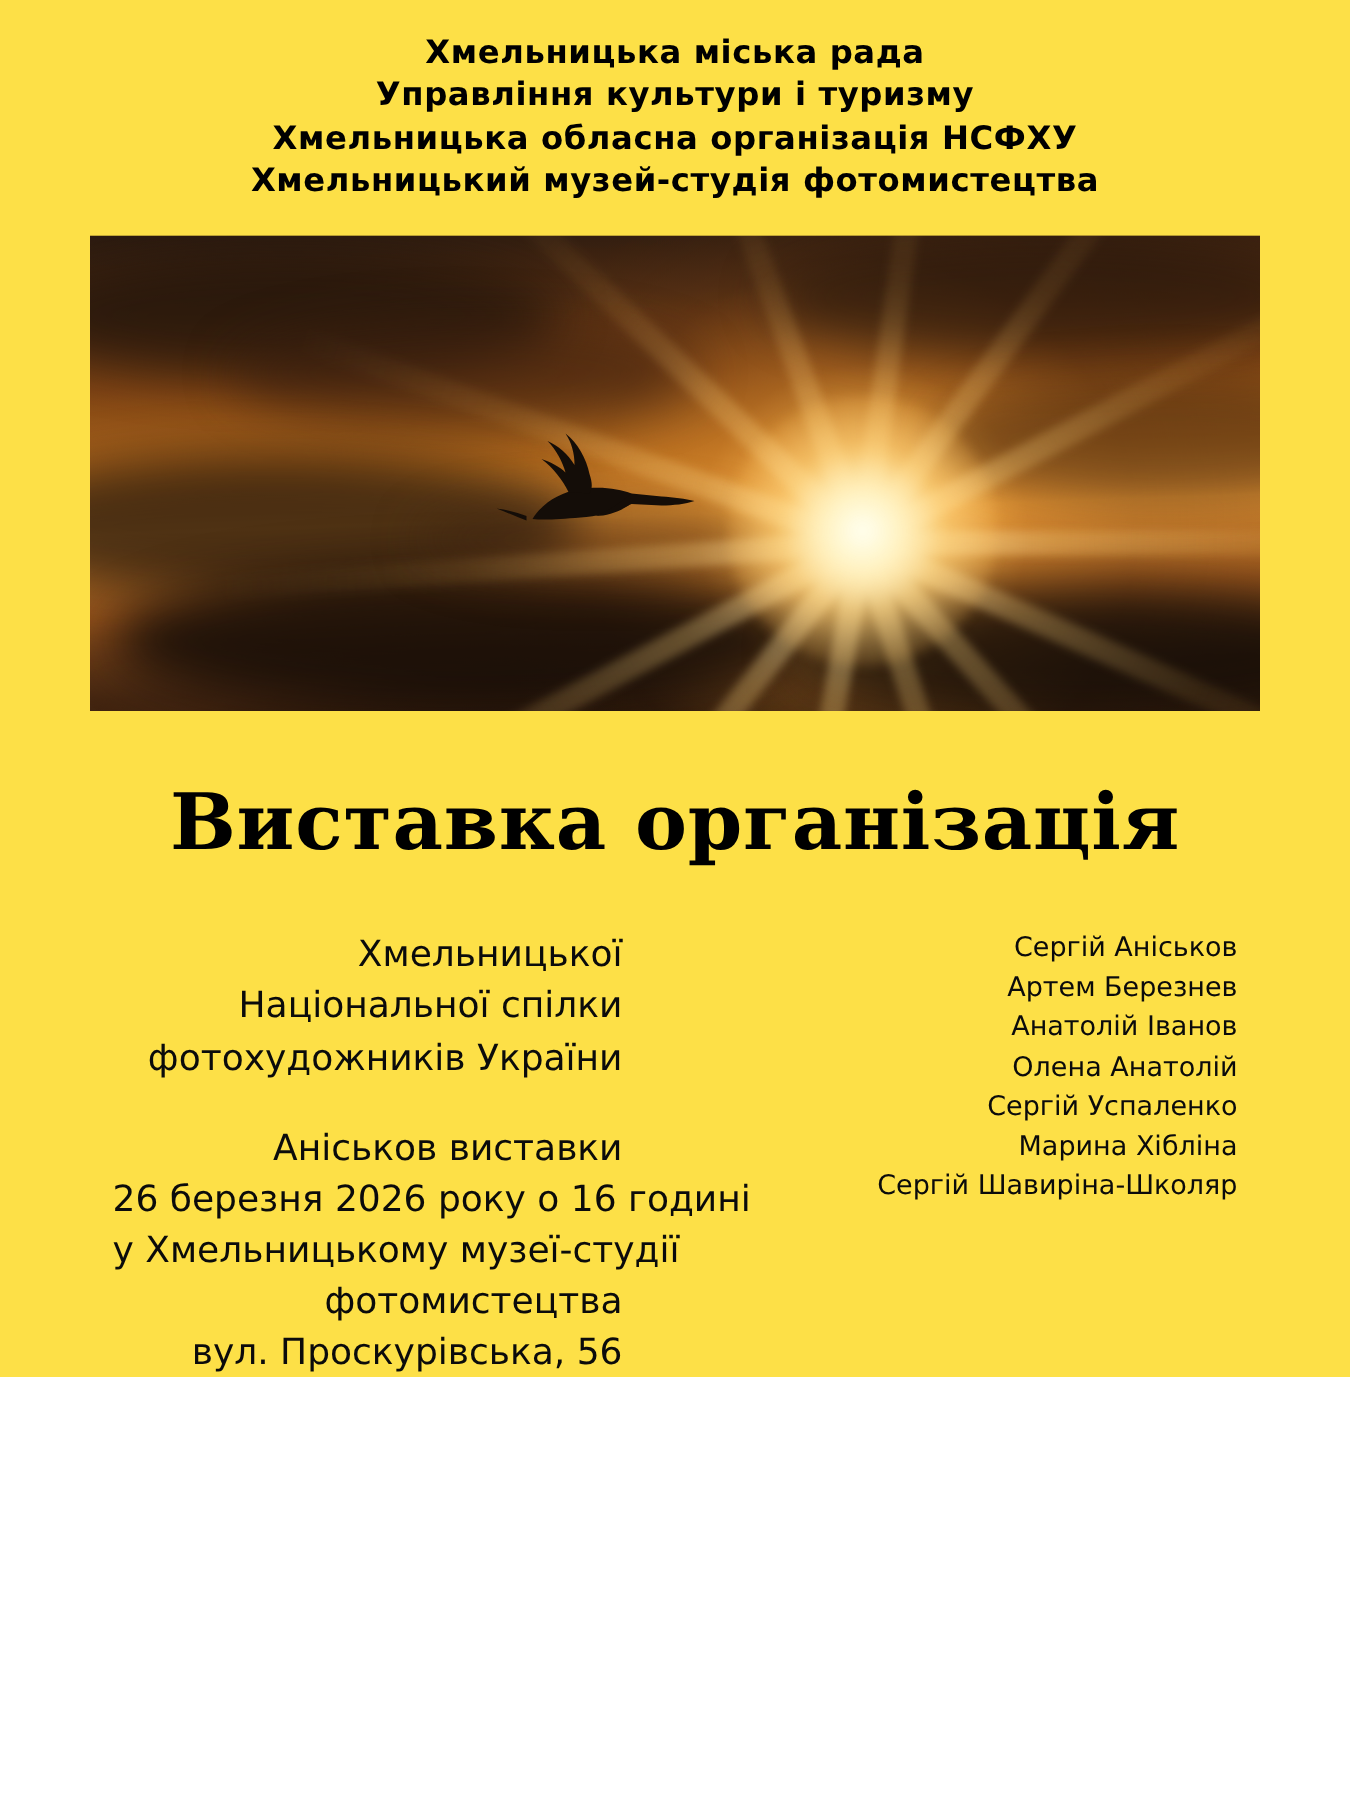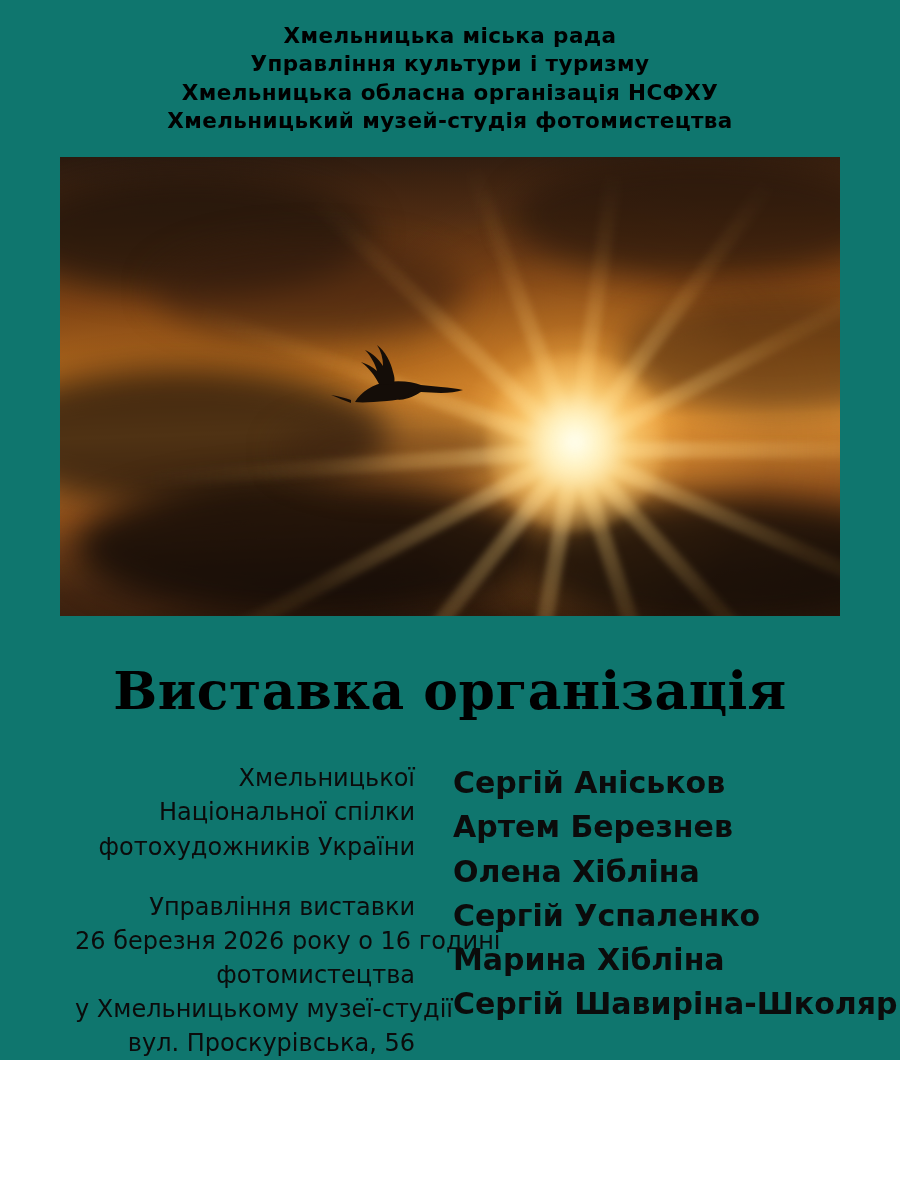--- a/index.html
+++ b/index.html
@@ -11,26 +11,26 @@
     width: 900px;
     height: 1200px;
     font-family: "DejaVu Sans", sans-serif;
     color: #111111;
     overflow: hidden;
     position: relative;
   }
 
   .poster {
     width: 900px;
-    height: 1060px;
+    height: 918px;
     box-sizing: border-box;
     display: flex;
     flex-direction: column;
     align-items: center;
-    background: #0f766e;
+    background: #fde047;
   }
 
   
   .header {
     margin-top: 22px;
     text-align: center;
     line-height: 1.32;
   }
   .header .line {
     font-family: "DejaVu Sans", sans-serif;
@@ -132,24 +132,24 @@
     font-size: 24px;
     line-height: 1.42;
     color: #0b0b0b;
   }
   .col-left .org-line { white-space: nowrap; }
   .col-left .event { margin-top: 26px; }
   .col-left .event .line { white-space: nowrap; }
 
   .col-right {
     width: 372px;
-    text-align: left;
-    font-size: 30px;
+    text-align: right;
+    font-size: 18px;
     line-height: 1.47;
-    font-weight: 700;
+    font-weight: 400;
     color: #0b0b0b;
   }
   .col-right .author { white-space: nowrap; }
 </style>
 </head>
 <body>
 
 <div class="poster">
 
   <div class="header">
@@ -202,31 +202,32 @@
 
   <div class="columns">
 
     <div class="col-left">
       <div class="org">
         <div class="org-line">Хмельницької</div>
         <div class="org-line">Національної спілки</div>
         <div class="org-line">фотохудожників України</div>
       </div>
       <div class="event">
-        <div class="line">Управління виставки</div>
+        <div class="line">Аніськов виставки</div>
         <div class="line">26 березня 2026 року о 16 годині</div>
+        <div class="line">у Хмельницькому музеї-студії</div>
         <div class="line">фотомистецтва</div>
-        <div class="line">у Хмельницькому музеї-студії</div>
         <div class="line">вул. Проскурівська, 56</div>
       </div>
     </div>
 
     <div class="col-right">
       <div class="author">Сергій Аніськов</div>
       <div class="author">Артем Березнев</div>
-      <div class="author">Олена Хібліна</div>
+      <div class="author">Анатолій Іванов</div>
+      <div class="author">Олена Анатолій</div>
       <div class="author">Сергій Успаленко</div>
       <div class="author">Марина Хібліна</div>
       <div class="author">Сергій Шавиріна-Школяр</div>
     </div>
 
   </div>
 </div>
 
 </body></html>

